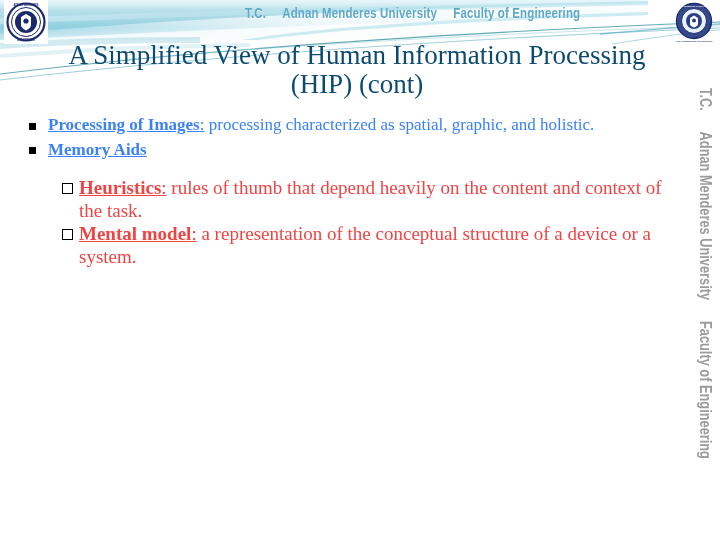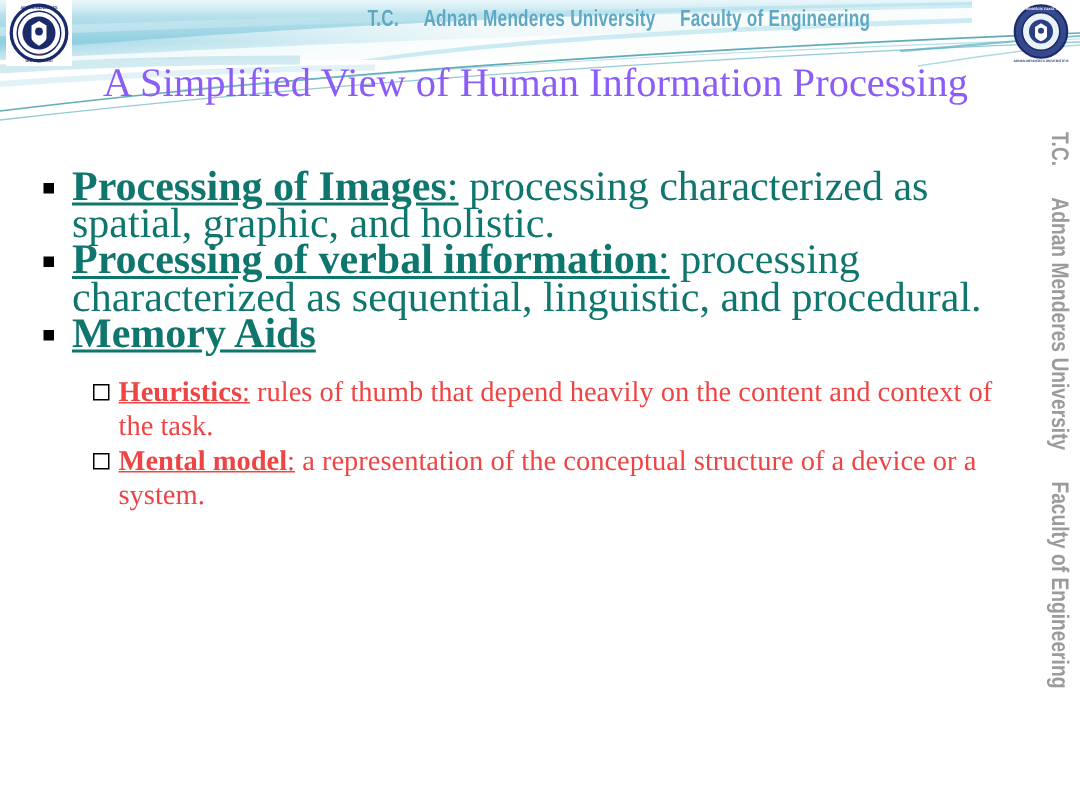--- a/index.html
+++ b/index.html
@@ -111,39 +111,39 @@
   
   #slide-title {
     position: absolute;
     left: 12px;
     top: 41px;
     width: 690px;
     text-align: center;
     font-family: "Liberation Serif", serif;
     font-size: 27px;
     line-height: 29px;
-    color: #8b5cf6;
+    color: #0c4a6e;
     z-index: 5;
   }
 
   
   #content {
     position: absolute;
     left: 26px;
     top: 113px;
     width: 648px;
     z-index: 5;
   }
 
   .bullet-l1 {
     position: relative;
     padding-left: 22px;
-    font-size: 28px;
+    font-size: 17px;
     line-height: 24.5px;
-    color: #0f766e;
+    color: #3b82f6;
     margin-bottom: 0px;
   }
   .bullet-l1 .marker {
     position: absolute;
     left: 3px;
     top: 0px;
     font-size: 20.5px;
     line-height: 24.5px;
   }
   .bullet-l1 .sq {
@@ -264,31 +264,29 @@
 </div>
 
 <div id="side-watermark">
   <div class="vtext">
     <span>T.C.</span><span class="gap2"></span><span>Adnan Menderes University</span><span class="gap2"></span><span>Faculty of Engineering</span>
   </div>
 </div>
 
 <div id="slide-title">
   <div>A Simplified View of Human Information Processing</div>
+  <div>(HIP) (cont)</div>
 </div>
 
 <div id="content">
 
   <div class="bullet-l1">
     <span class="marker"><span class="sq"></span></span><span class="lead">Processing of Images</span><span class="lead-colon">:</span><span> processing characterized as spatial, graphic, and holistic.</span>
   </div>
 
-  <div class="bullet-l1">
-    <span class="marker"><span class="sq"></span></span><span class="lead">Processing of verbal information</span><span class="lead-colon">:</span><span> processing characterized as sequential, linguistic, and procedural.</span>
-  </div>
 
   <div class="bullet-l1">
     <span class="marker"><span class="sq"></span></span><span class="lead">Memory Aids</span><span class="lead-colon"></span><span></span>
   </div>
 
   <div class="spacer-3"></div>
 
   <div class="bullet-l2">
     <span class="marker2"><span class="hollow"></span></span><span class="lead">Heuristics</span><span class="lead-colon">:</span><span> rules of thumb that depend heavily on the content and context of the task.</span>
   </div>

